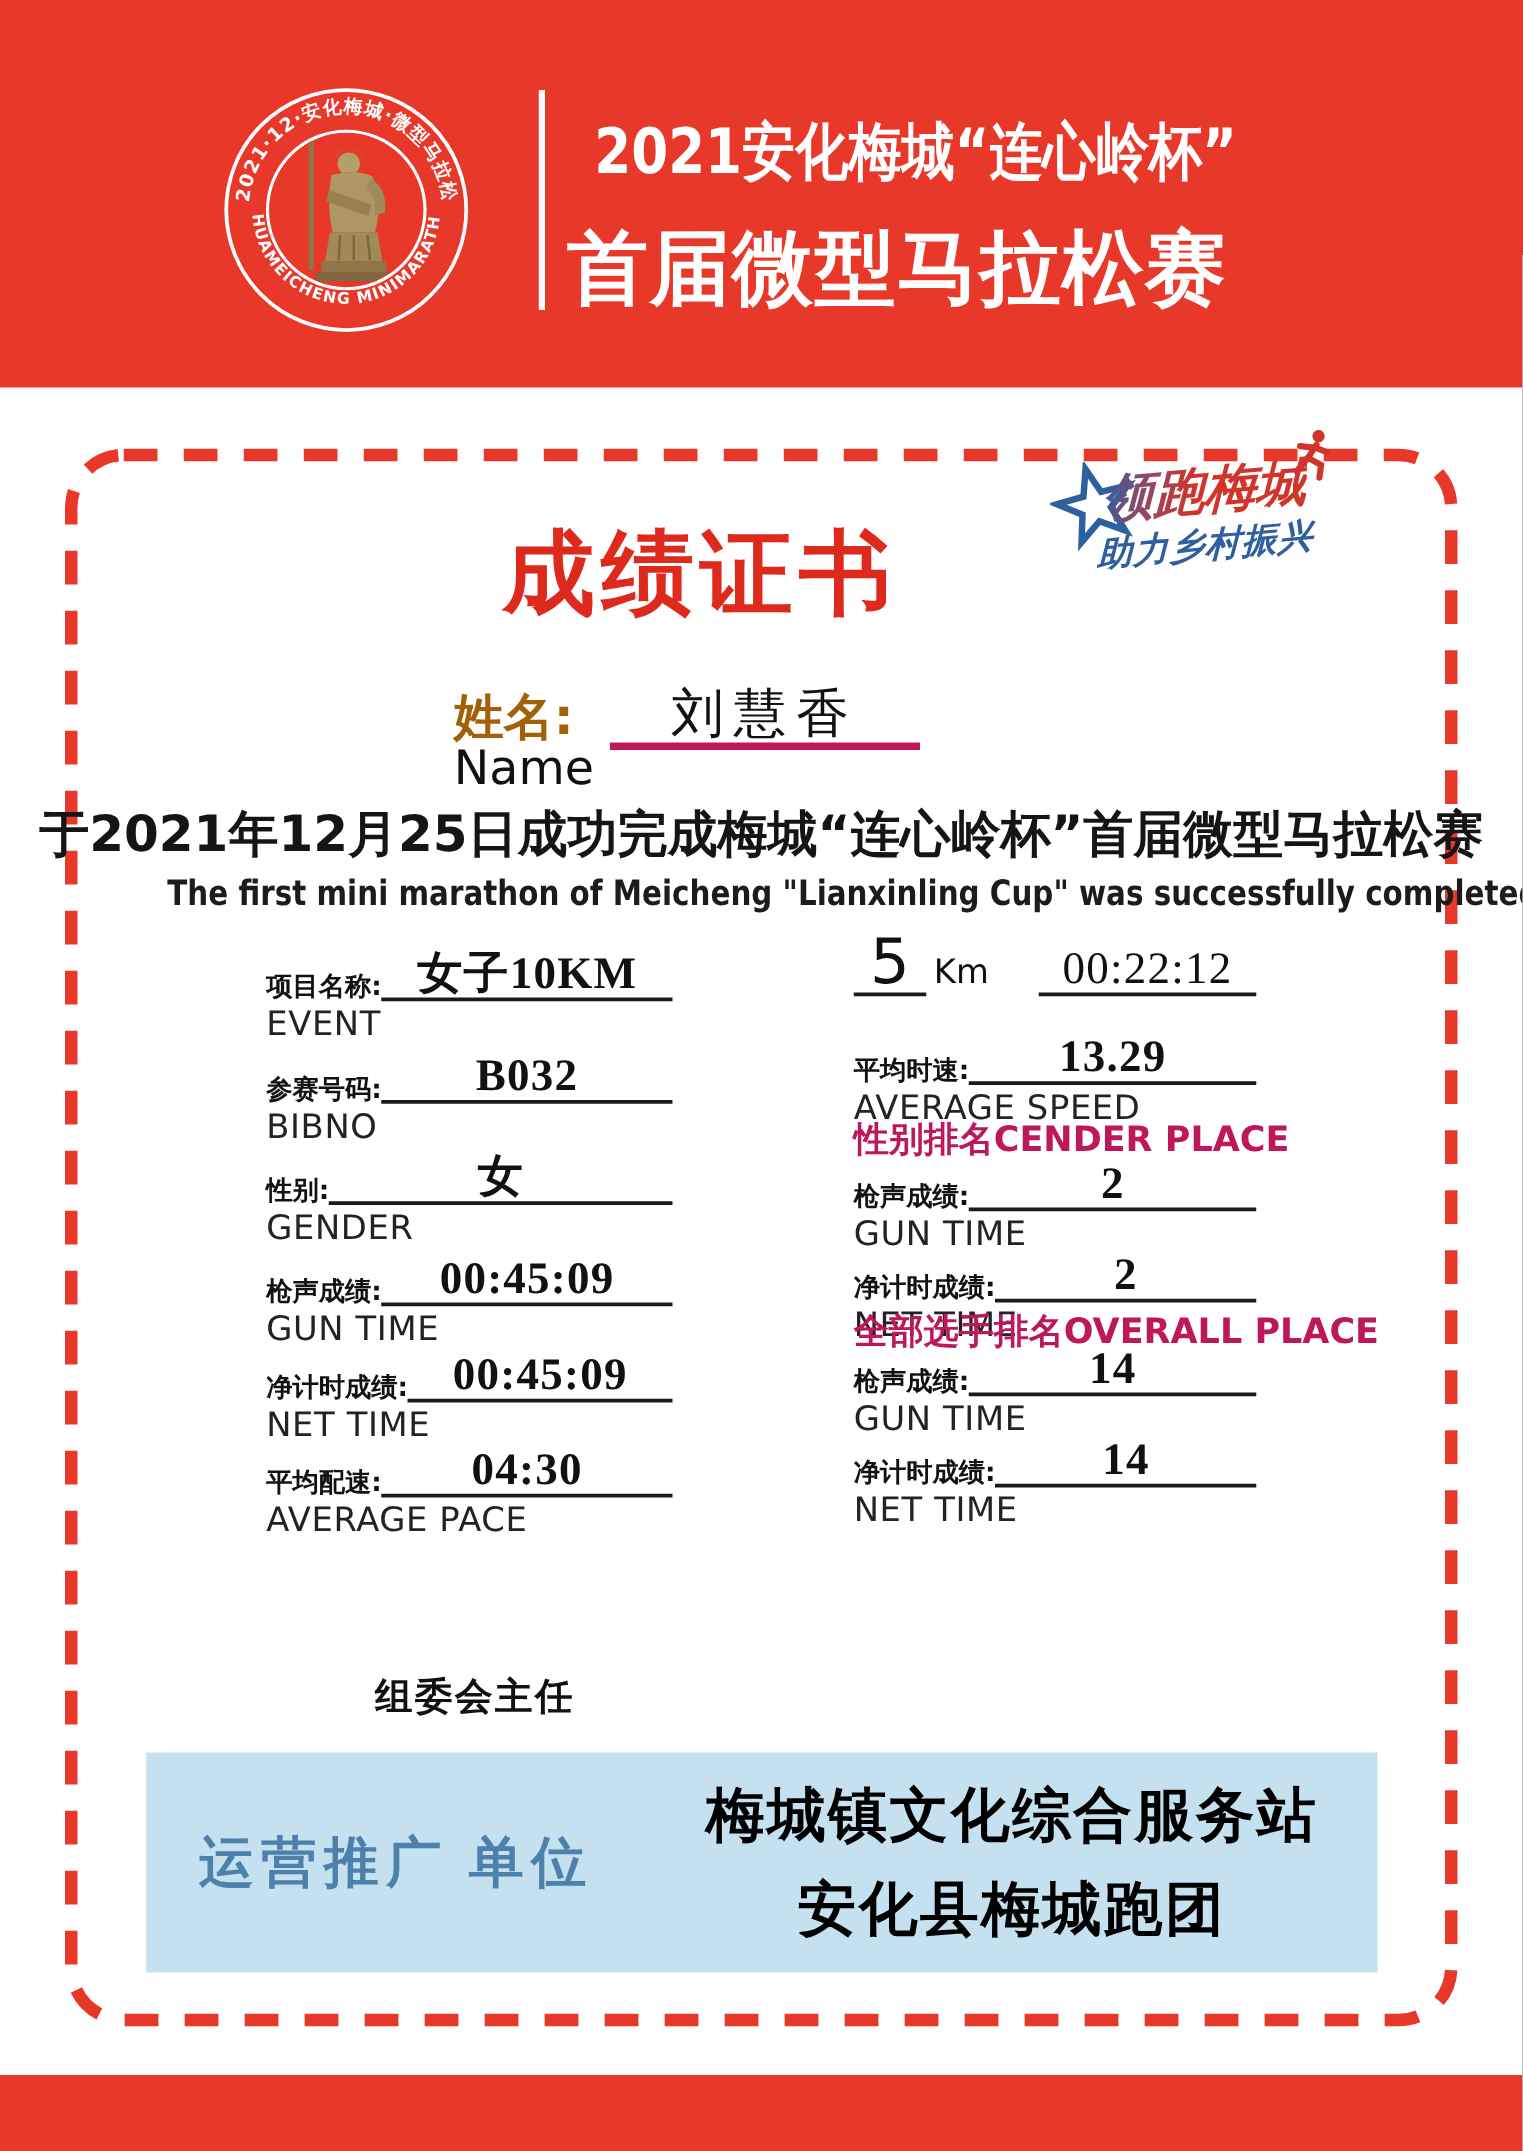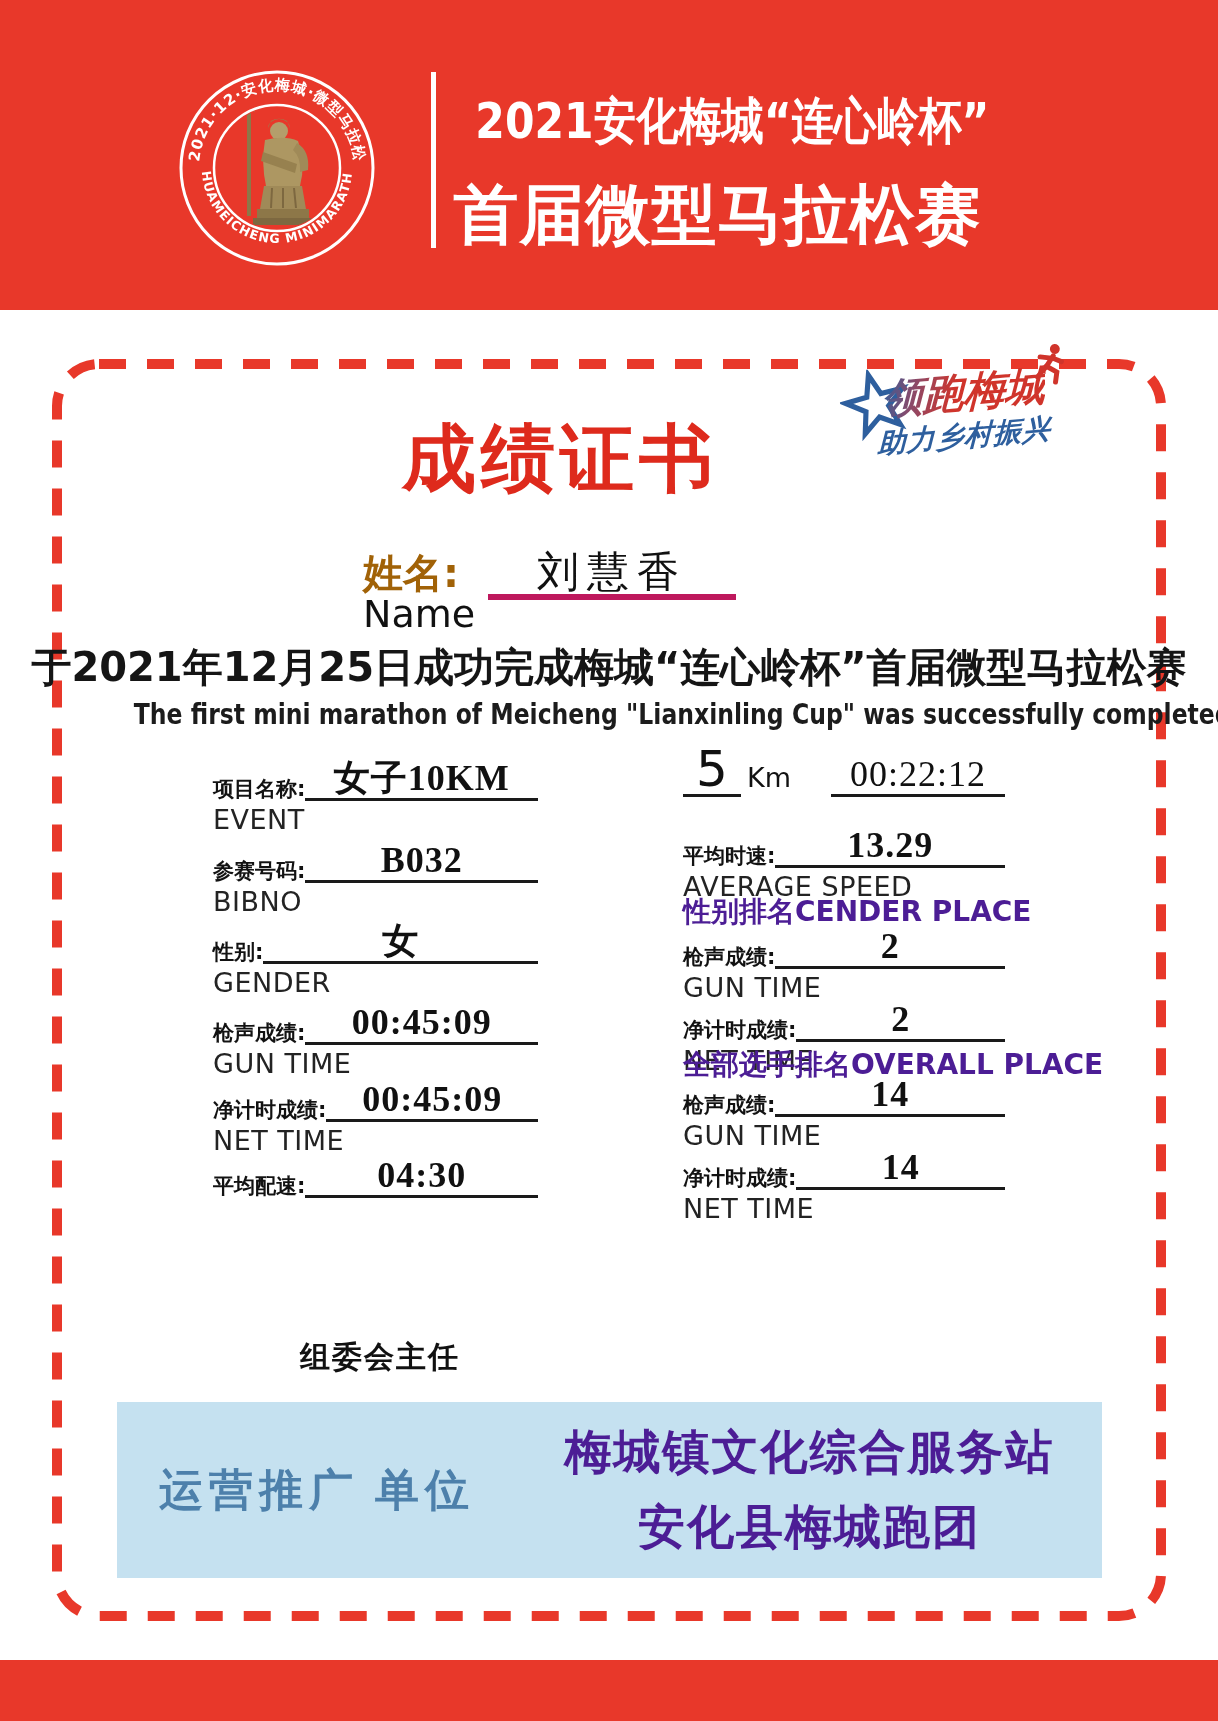--- a/index.html
+++ b/index.html
@@ -41,35 +41,35 @@
   .stmt-en{position:absolute;left:0;top:698px;width:1218px;text-align:center;white-space:nowrap;}
   .stmt-en span{display:inline-block;font-size:28px;font-weight:700;color:#1c1c1c;
                 transform:scaleX(0.84);transform-origin:center;}
   
   .field{position:absolute;}
   .frow{display:flex;align-items:flex-end;}
   .zhl{font-size:21px;font-weight:700;color:#121212;white-space:nowrap;line-height:1.15;}
   .ul{flex:1;border-bottom:3px solid #1a1a1a;display:flex;align-items:flex-end;justify-content:center;min-height:42px;font-weight:bold;}
   .val{font-family:"Liberation Serif","DejaVu Serif",serif;font-size:36px;color:#111;line-height:1.05;letter-spacing:1px;}
   .enl{font-size:27px;color:#232323;margin-top:3px;letter-spacing:0.5px;}
-  .heading-red{position:absolute;font-size:28px;font-weight:600;color:#4c1d95;white-space:nowrap;}
+  .heading-red{position:absolute;font-size:28px;font-weight:600;color:#be185d;white-space:nowrap;}
   .distance-row{position:absolute;left:683px;top:740px;width:322px;display:flex;align-items:flex-end;}
   .d-ul{width:58px;border-bottom:3px solid #1a1a1a;display:flex;align-items:flex-end;justify-content:center;height:54px;}
   .d-num{font-size:50px;font-weight:500;color:#111;line-height:1;}
   .d-unit{font-size:27px;color:#111;margin:0 0 4px 6px;}
   .d-time{flex:1;margin-left:40px;border-bottom:3px solid #1a1a1a;display:flex;align-items:flex-end;justify-content:center;height:46px;}
   
   .sig{position:absolute;top:1337px;width:220px;text-align:center;font-size:30px;font-weight:600;
        color:#111;letter-spacing:2px;}
   
   .sponsor{position:absolute;left:117px;top:1402px;width:985px;height:176px;background:#c5e1f0;display:flex;}
   .sp-left{width:400px;display:flex;flex-direction:row;align-items:center;justify-content:center;
            gap:16px;color:#4d80ab;font-size:44px;font-weight:800;letter-spacing:6px;}
   .sp-right{flex:1;display:flex;flex-direction:column;align-items:center;justify-content:center;
-            gap:12px;color:#4c1d95;font-size:47px;font-weight:900;letter-spacing:2px;}
+            gap:12px;color:#000000;font-size:47px;font-weight:900;letter-spacing:2px;}
   
   .footer{position:absolute;left:0;top:1660px;width:1218px;height:61px;background:#e8382a;}
 </style>
 </head>
 <body>
 
 <div class="page">
 
   <div class="header">
     <div class="logo">
@@ -194,20 +194,21 @@
     </div>
     <div class="enl">NET TIME</div>
   </div>
   <div class="field" style="left:213px;top:1153px;width:325px;">
     <div class="frow">
       <span class="zhl">平均配速:</span>
       <span class="ul">
           <span class="val">04:30</span>
         </span>
     </div>
+    <div class="enl">AVERAGE PACE</div>
   </div>
 
   <div class="distance-row">
     <span class="d-ul">
         <span class="d-num">5</span>
       </span>
     <span class="d-unit">Km</span>
     <span class="d-time">
         <span class="val">00:22:12</span>
       </span>

